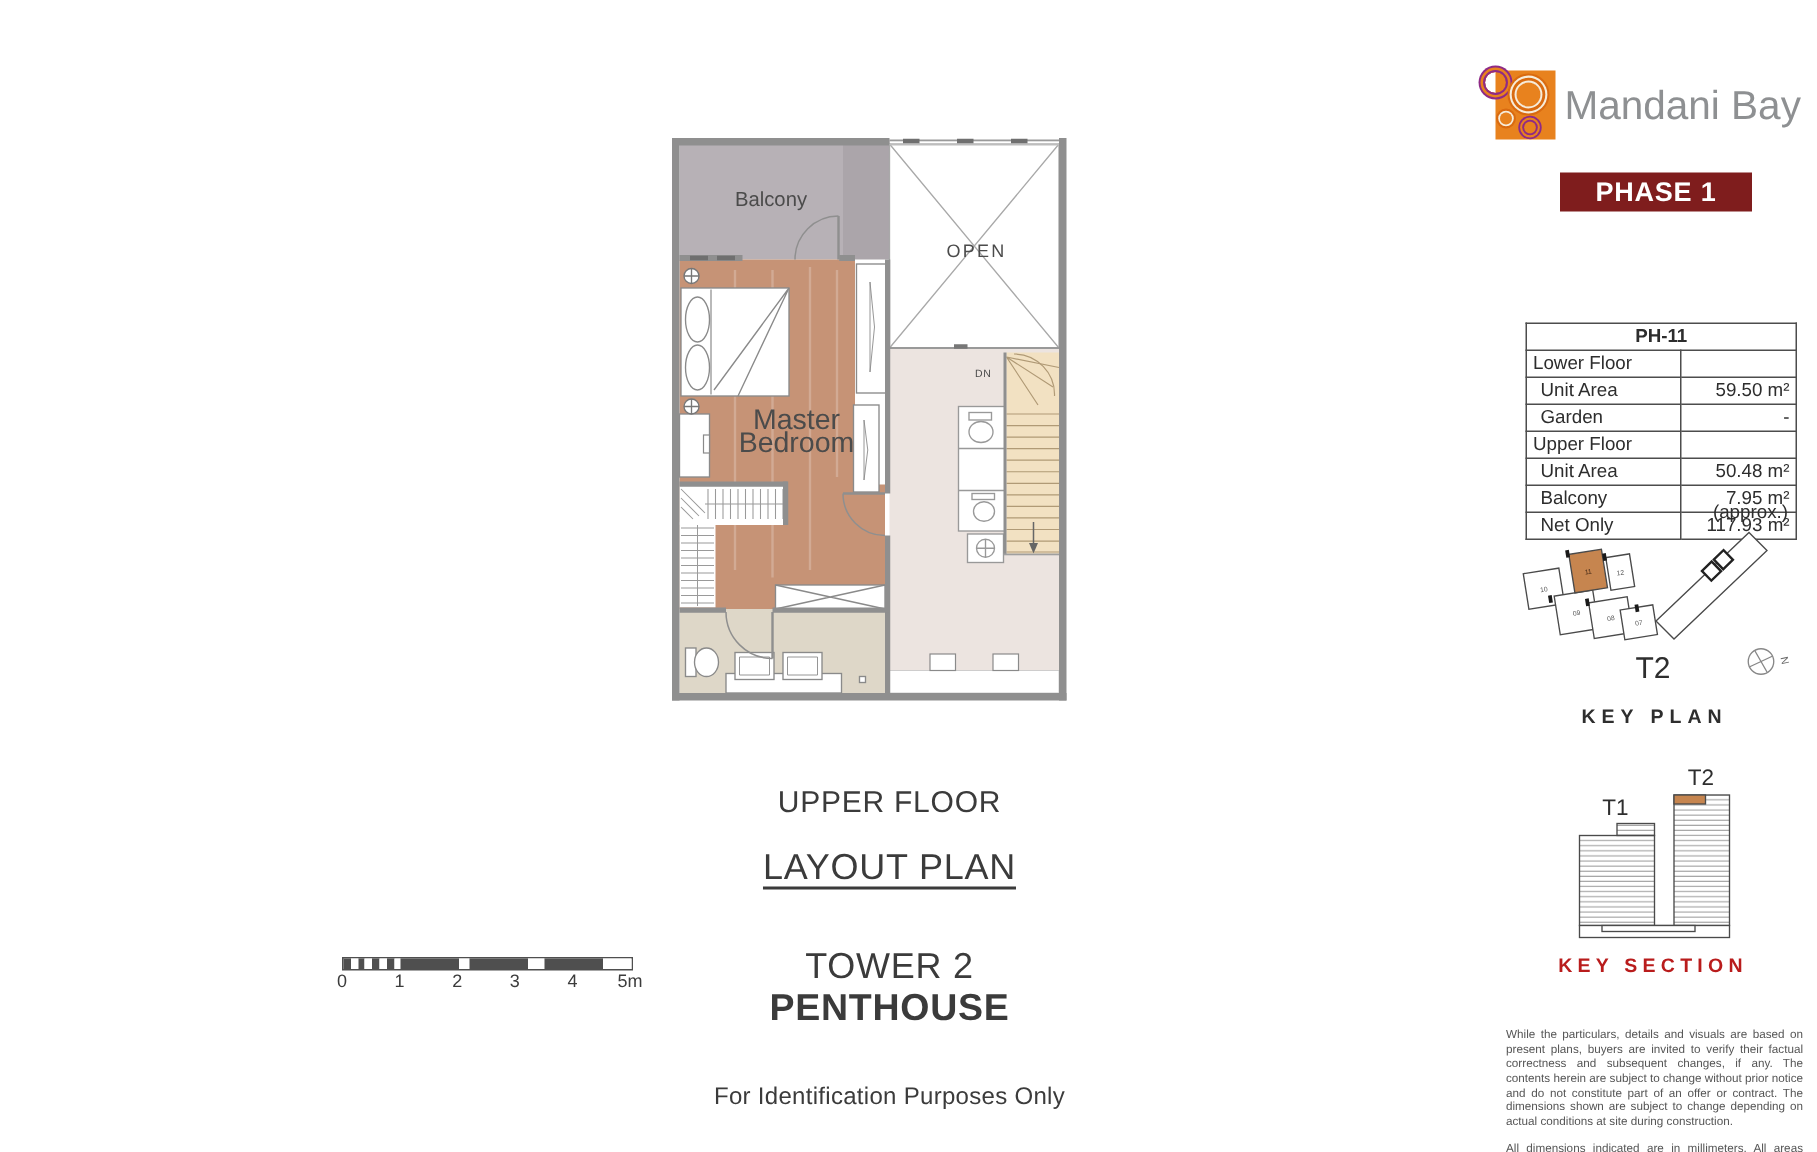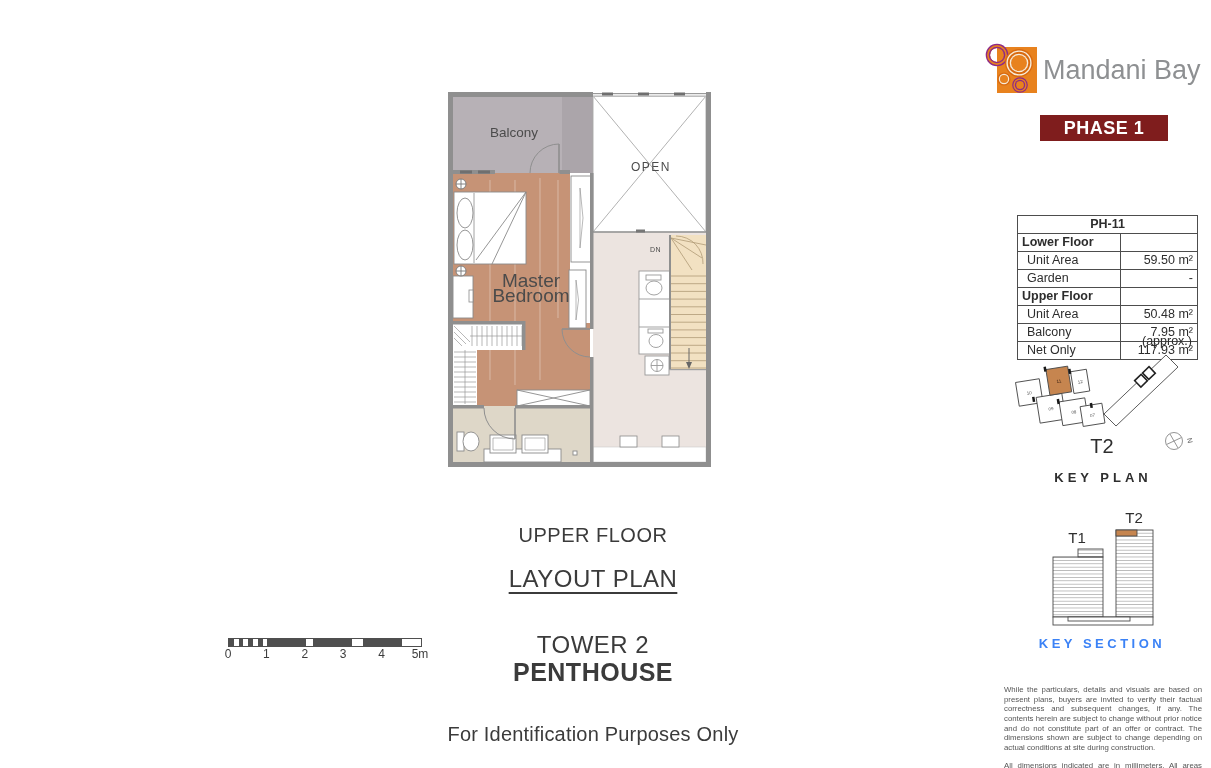--- a/index.html
+++ b/index.html
@@ -15,21 +15,21 @@
   .lb-mb{left:43px;top:193px;width:96px;font-size:19px;line-height:15px;}
   .lb-dn{left:210px;top:166px;width:26px;font-size:7px;text-align:left;letter-spacing:.5px;}
 
   
   .tl{position:absolute;left:443px;width:300px;text-align:center;color:#3b3b3b;letter-spacing:.5px;}
   .tl-floor{top:524px;font-size:20px;}
   .tl-sheet{top:565px;font-size:24px;text-decoration:underline;text-decoration-thickness:2px;text-underline-offset:5px;}
   .tl-tower{top:631px;font-size:24px;}
   .tl-unittype{top:658px;font-size:25px;font-weight:bold;}
   .tl-level{top:688px;font-size:24px;}
-  .tl-purpose{top:723px;font-size:20px;letter-spacing:.2px;}
+  .tl-purpose{top:723px;font-size:16px;letter-spacing:.2px;}
 
   
   .scale{position:absolute;left:228px;top:636px;width:194px;height:28px;}
   .scale-bar{position:absolute;left:0;top:2px;width:192px;height:7px;border:1px solid #4f4f4f;display:flex;}
   .scale-bar div{height:100%;}
   .sb-d{background:#4f4f4f;} .sb-w{background:#fff;}
   .b8{width:4.8px;} .m1{width:38.4px;} .g1{width:7.7px;} .g2{width:11.5px;} .g3{width:19.2px;}
   .scale-ticks{position:absolute;top:11px;left:0;width:194px;height:14px;font-size:12px;color:#3c3c3c;}
   .scale-ticks span{position:absolute;transform:translateX(-50%);}
 
@@ -47,33 +47,33 @@
   .brand{position:absolute;left:1043px;top:55px;font-size:27px;color:#8e9092;}
   .badge{position:absolute;left:1040px;top:115px;width:128px;height:26px;background:#7f1d1d;
          color:#fff;font-weight:bold;font-size:18px;text-align:center;line-height:26px;letter-spacing:.5px;}
   .unit-heading{position:absolute;left:1008px;top:168px;width:190px;text-align:center;
          font-size:20px;font-weight:bold;color:#2e2e2e;letter-spacing:.3px;}
 
   table.areas{position:absolute;left:1017px;top:194px;width:181px;border-collapse:collapse;
          font-size:12.5px;color:#2d2d2d;border:1.5px solid #4d4d4d;margin-top:21px;}
   table.areas td{border:1px solid #4d4d4d;height:15px;padding:1px 4px;line-height:1.1;}
   table.areas td.th{font-weight:bold;text-align:center;}
-  table.areas tr.sec td{font-weight:bold;}
+  table.areas tr.sec td{font-weight:normal;}
   table.areas td.lbl{padding-left:9px;width:57%;}
   table.areas tr.sec td.lbl{padding-left:4px;}
   table.areas td.val{text-align:right;padding-right:4px;}
   .approx{position:absolute;left:1017px;top:334px;width:175px;text-align:right;font-size:12.5px;color:#2d2d2d;}
 
   .keyplan-svg{position:absolute;left:1008px;top:350px;width:190px;height:115px;}
   .t2-label{position:absolute;left:1058px;top:435px;width:88px;text-align:center;font-size:20px;color:#2e2e2e;}
   .keyplan-title{position:absolute;left:1018px;top:470px;width:170px;text-align:center;
          font-size:13px;font-weight:bold;letter-spacing:4px;color:#2e2e2e;}
   .keysection-svg{position:absolute;left:1028px;top:503px;width:150px;height:128px;}
   .keysection-title{position:absolute;left:1022px;top:636px;width:160px;text-align:center;
-         font-size:13px;font-weight:bold;letter-spacing:3.5px;color:#3b82f6;}
+         font-size:13px;font-weight:bold;letter-spacing:3.5px;color:#b91c1c;}
 
   .disclaimer{position:absolute;left:1004px;top:685px;width:198px;font-size:7.8px;line-height:1.24;
          color:#555;text-align:justify;}
   .disclaimer p{margin:0 0 8px 0;}
 </style>
 </head>
 <body>
 
 <div class="page">
 

